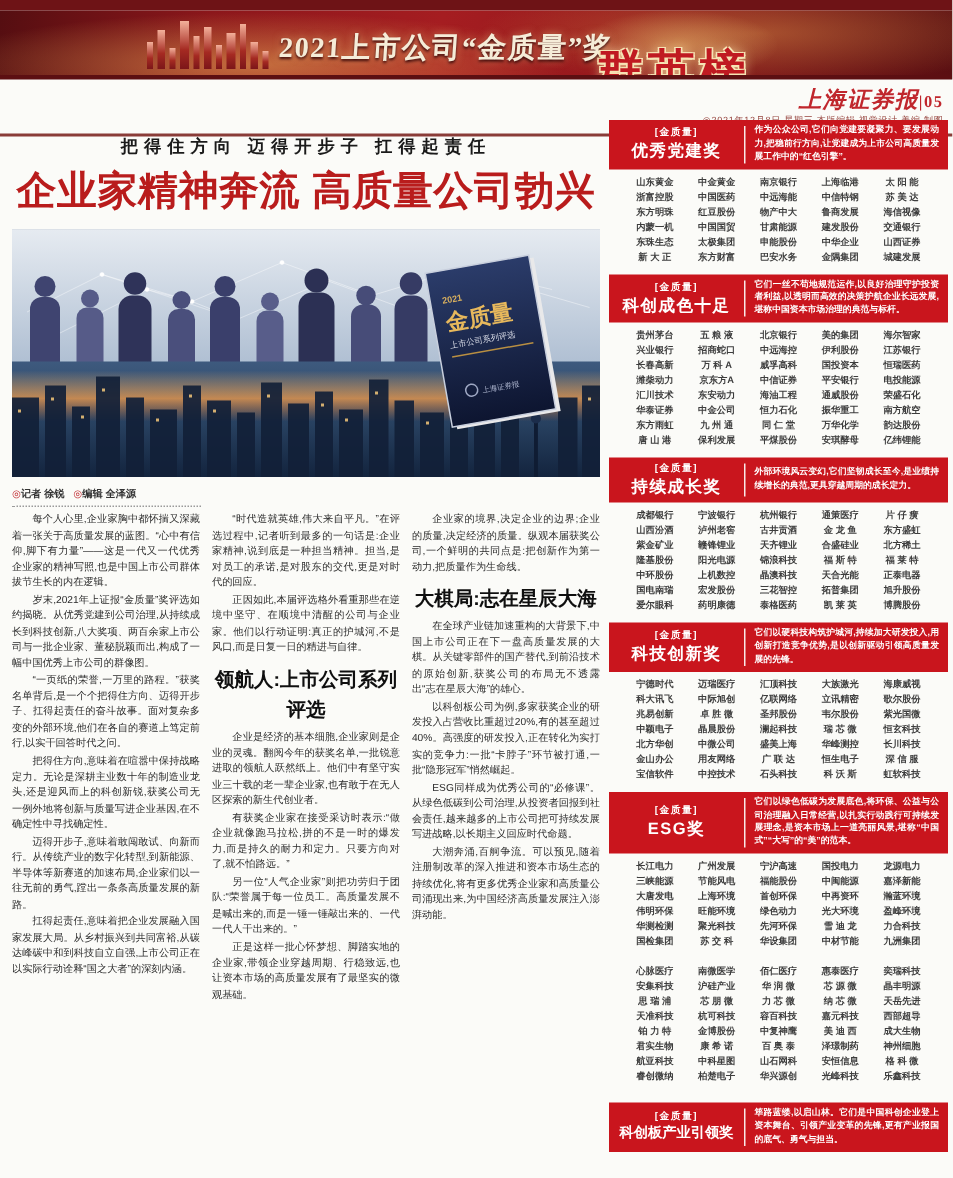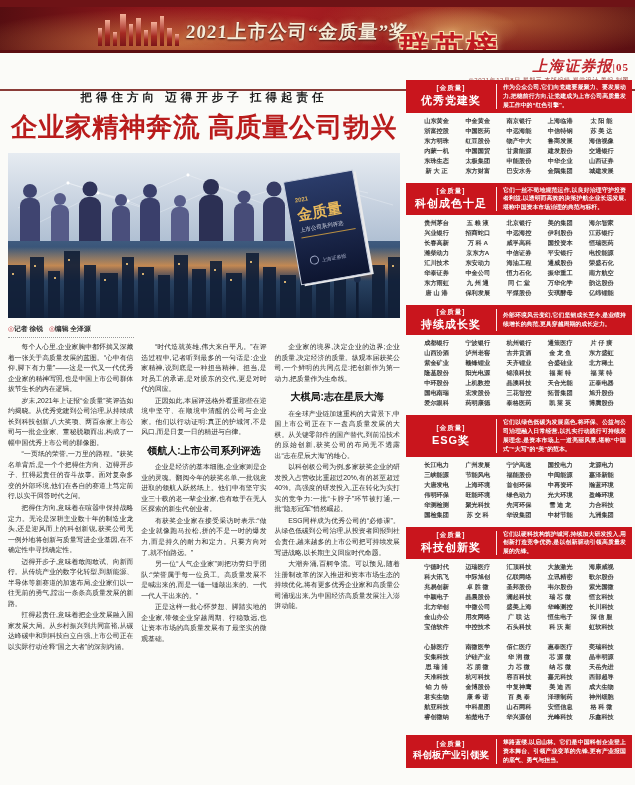--- a/index.html
+++ b/index.html
@@ -45,21 +45,21 @@
   .headline { margin-top:4px; text-align:center; font-weight:900; font-size:26.5px;
     color:#b91c1c; letter-spacing:.5px; font-family:"Liberation Sans",sans-serif; }
   .photo { margin-top:8px; width:392px; height:165px; overflow:hidden; background:#b9c6d6; }
   .byline-row { margin-top:6px; width:126px; font-size:6.8px; color:#333; }
   .byline-row span::first-letter { color:#c0272d; }
   .byline-row span { display:inline-block; margin-right:4px; font-weight:bold; }
   .byline-dots { width:126px; border-top:1px dotted #9a9a9a; margin:3px 0 2px; }
   .cols { flex:1; display:flex; gap:8px; overflow:hidden; margin-top:2px; }
   .col { width:125.3px; font-size:6.8px; line-height:1.55; text-align:justify; color:#2c2c2c; }
   .col p { text-indent:2em; margin-bottom:1px; }
-  .subhead { font-weight:900; font-size:10px; color:#0f0f0f; text-align:center; margin:5px 0 4px; }
+  .subhead { font-weight:900; font-size:13px; color:#0f0f0f; text-align:center; margin:5px 0 4px; }
 
   
   .sidebar { position:absolute; left:406px; top:0; width:226px; bottom:0;
     display:flex; flex-direction:column; gap:6px; }
   .aw-h { display:flex; align-items:center; background:#c9151d; color:#fff;
     padding:3px 6px; min-height:24px; }
   .aw-left { width:78px; flex-shrink:0; text-align:center; }
   .aw-badge { font-size:6.5px; font-weight:bold; letter-spacing:1px; }
   .aw-title { font-size:11px; font-weight:900; letter-spacing:1px; white-space:nowrap; }
   .aw-title.small { font-size:9.5px; letter-spacing:0; }
@@ -444,64 +444,20 @@
             <span class="nm">泰格医药</span>
             <span class="nm">凯 莱 英</span>
             <span class="nm">博腾股份</span>
           </div>
         </section>
 
         <section class="aw" style="margin-bottom:6px">
           <div class="aw-h">
             <div class="aw-left">
               <div class="aw-badge">[金质量]</div>
-              <div class="aw-title">ESG奖</div>
-            </div>
-            <div class="aw-div"></div>
-            <div class="aw-desc">它们以绿色低碳为发展底色,将环保、公益与公司治理融入日常经营,以扎实行动践行可持续发展理念,是资本市场上一道亮丽风景,堪称“中国式”“大写”的“美”的范本。</div>
-          </div>
-          <div class="aw-names">
-
-          <span class="nm">长江电力</span>
-            <span class="nm">广州发展</span>
-            <span class="nm">宁沪高速</span>
-            <span class="nm">国投电力</span>
-            <span class="nm">龙源电力</span>
-            <span class="nm">三峡能源</span>
-            <span class="nm">节能风电</span>
-            <span class="nm">福能股份</span>
-            <span class="nm">中闽能源</span>
-            <span class="nm">嘉泽新能</span>
-            <span class="nm">大唐发电</span>
-            <span class="nm">上海环境</span>
-            <span class="nm">首创环保</span>
-            <span class="nm">中再资环</span>
-            <span class="nm">瀚蓝环境</span>
-            <span class="nm">伟明环保</span>
-            <span class="nm">旺能环境</span>
-            <span class="nm">绿色动力</span>
-            <span class="nm">光大环境</span>
-            <span class="nm">盈峰环境</span>
-            <span class="nm">华测检测</span>
-            <span class="nm">聚光科技</span>
-            <span class="nm">先河环保</span>
-            <span class="nm">雪 迪 龙</span>
-            <span class="nm">力合科技</span>
-            <span class="nm">国检集团</span>
-            <span class="nm">苏 交 科</span>
-            <span class="nm">华设集团</span>
-            <span class="nm">中材节能</span>
-            <span class="nm">九洲集团</span>
-          </div>
-        </section>
-
-        <section class="aw" style="margin-bottom:6px">
-          <div class="aw-h">
-            <div class="aw-left">
-              <div class="aw-badge">[金质量]</div>
               <div class="aw-title">科技创新奖</div>
             </div>
             <div class="aw-div"></div>
             <div class="aw-desc">它们以硬科技构筑护城河,持续加大研发投入,用创新打造竞争优势,是以创新驱动引领高质量发展的先锋。</div>
           </div>
           <div class="aw-names">
 
           <span class="nm">宁德时代</span>
             <span class="nm">迈瑞医疗</span>
             <span class="nm">汇顶科技</span>
@@ -530,20 +486,64 @@
             <span class="nm">金山办公</span>
             <span class="nm">用友网络</span>
             <span class="nm">广 联 达</span>
             <span class="nm">恒生电子</span>
             <span class="nm">深 信 服</span>
             <span class="nm">宝信软件</span>
             <span class="nm">中控技术</span>
             <span class="nm">石头科技</span>
             <span class="nm">科 沃 斯</span>
             <span class="nm">虹软科技</span>
+          </div>
+        </section>
+
+        <section class="aw" style="margin-bottom:6px">
+          <div class="aw-h">
+            <div class="aw-left">
+              <div class="aw-badge">[金质量]</div>
+              <div class="aw-title">ESG奖</div>
+            </div>
+            <div class="aw-div"></div>
+            <div class="aw-desc">它们以绿色低碳为发展底色,将环保、公益与公司治理融入日常经营,以扎实行动践行可持续发展理念,是资本市场上一道亮丽风景,堪称“中国式”“大写”的“美”的范本。</div>
+          </div>
+          <div class="aw-names">
+
+          <span class="nm">长江电力</span>
+            <span class="nm">广州发展</span>
+            <span class="nm">宁沪高速</span>
+            <span class="nm">国投电力</span>
+            <span class="nm">龙源电力</span>
+            <span class="nm">三峡能源</span>
+            <span class="nm">节能风电</span>
+            <span class="nm">福能股份</span>
+            <span class="nm">中闽能源</span>
+            <span class="nm">嘉泽新能</span>
+            <span class="nm">大唐发电</span>
+            <span class="nm">上海环境</span>
+            <span class="nm">首创环保</span>
+            <span class="nm">中再资环</span>
+            <span class="nm">瀚蓝环境</span>
+            <span class="nm">伟明环保</span>
+            <span class="nm">旺能环境</span>
+            <span class="nm">绿色动力</span>
+            <span class="nm">光大环境</span>
+            <span class="nm">盈峰环境</span>
+            <span class="nm">华测检测</span>
+            <span class="nm">聚光科技</span>
+            <span class="nm">先河环保</span>
+            <span class="nm">雪 迪 龙</span>
+            <span class="nm">力合科技</span>
+            <span class="nm">国检集团</span>
+            <span class="nm">苏 交 科</span>
+            <span class="nm">华设集团</span>
+            <span class="nm">中材节能</span>
+            <span class="nm">九洲集团</span>
           </div>
         </section>
 
         <section class="aw" style="margin-bottom:6px">
           <div class="aw-names">
 
           <span class="nm">心脉医疗</span>
             <span class="nm">南微医学</span>
             <span class="nm">佰仁医疗</span>
             <span class="nm">惠泰医疗</span>

